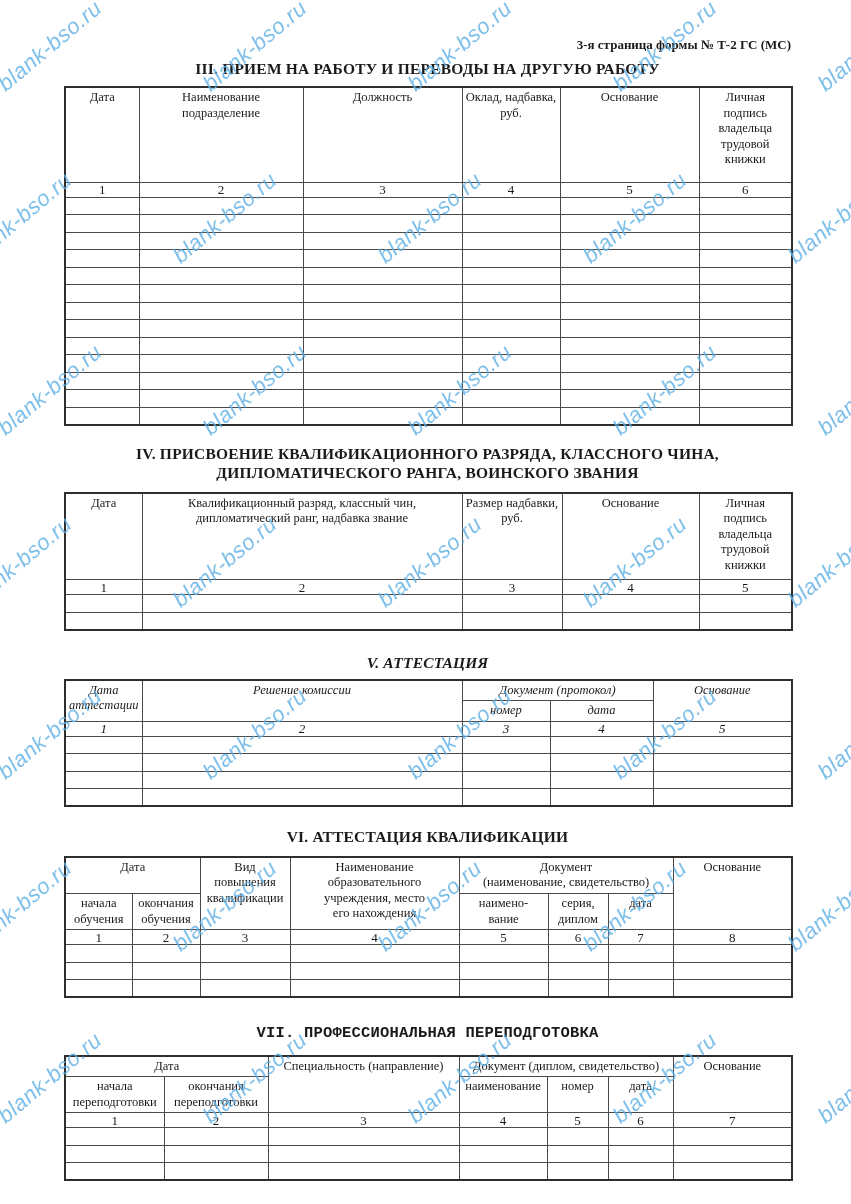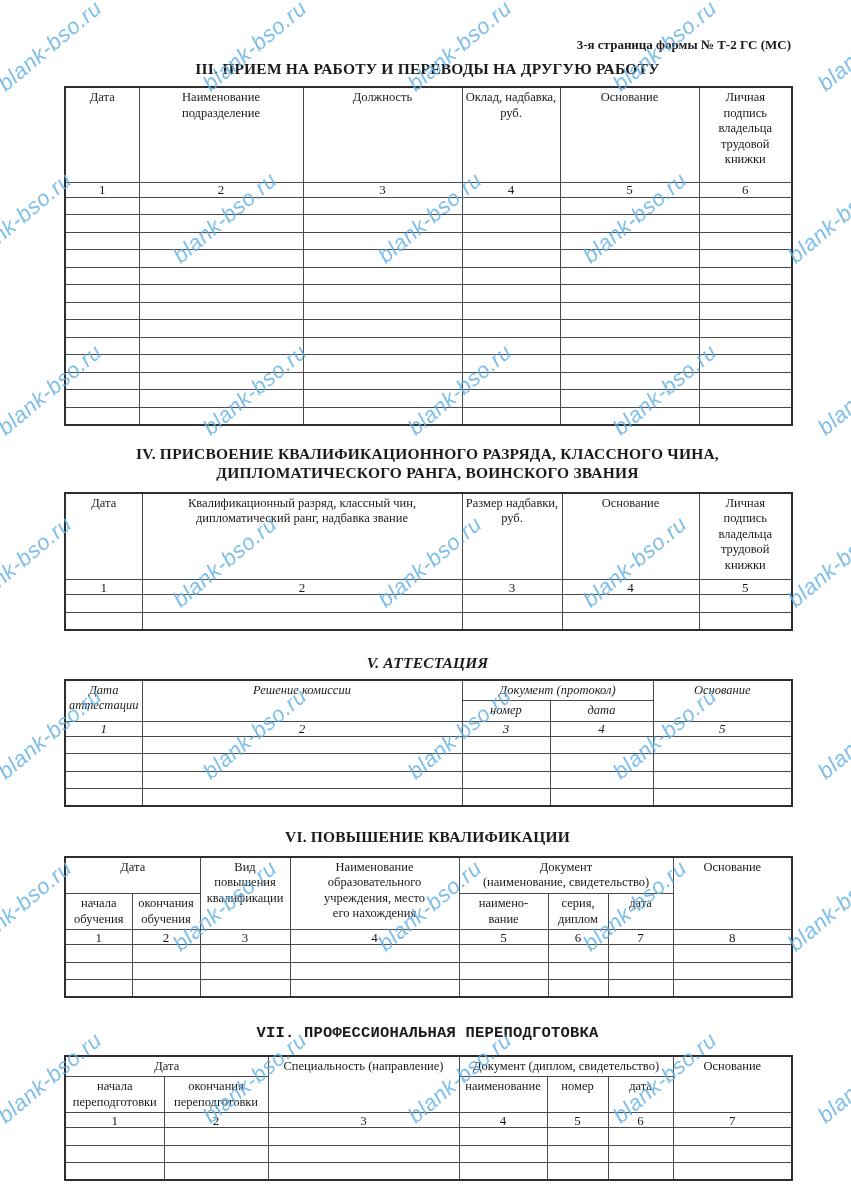--- a/index.html
+++ b/index.html
@@ -327,21 +327,21 @@
                 <td></td>
                 <td></td>
                 <td></td>
               </tr>
             </tbody>
           </table>
         </div>
     </section>
 
     <section id="sec-6">
-      <h2 class="section-title">VI. ПОВЫШЕНИЕ КВАЛИФИКАЦИИ</h2>
+      <h2 class="section-title">VI. АТТЕСТАЦИЯ КВАЛИФИКАЦИИ</h2>
       <div class="tmount">
           <table class="form-table">
             <colgroup>
               <col style="width: 67px;">
               <col style="width: 68px;">
               <col style="width: 90px;">
               <col style="width: 169px;">
               <col style="width: 89px;">
               <col style="width: 60px;">
               <col style="width: 65px;">

